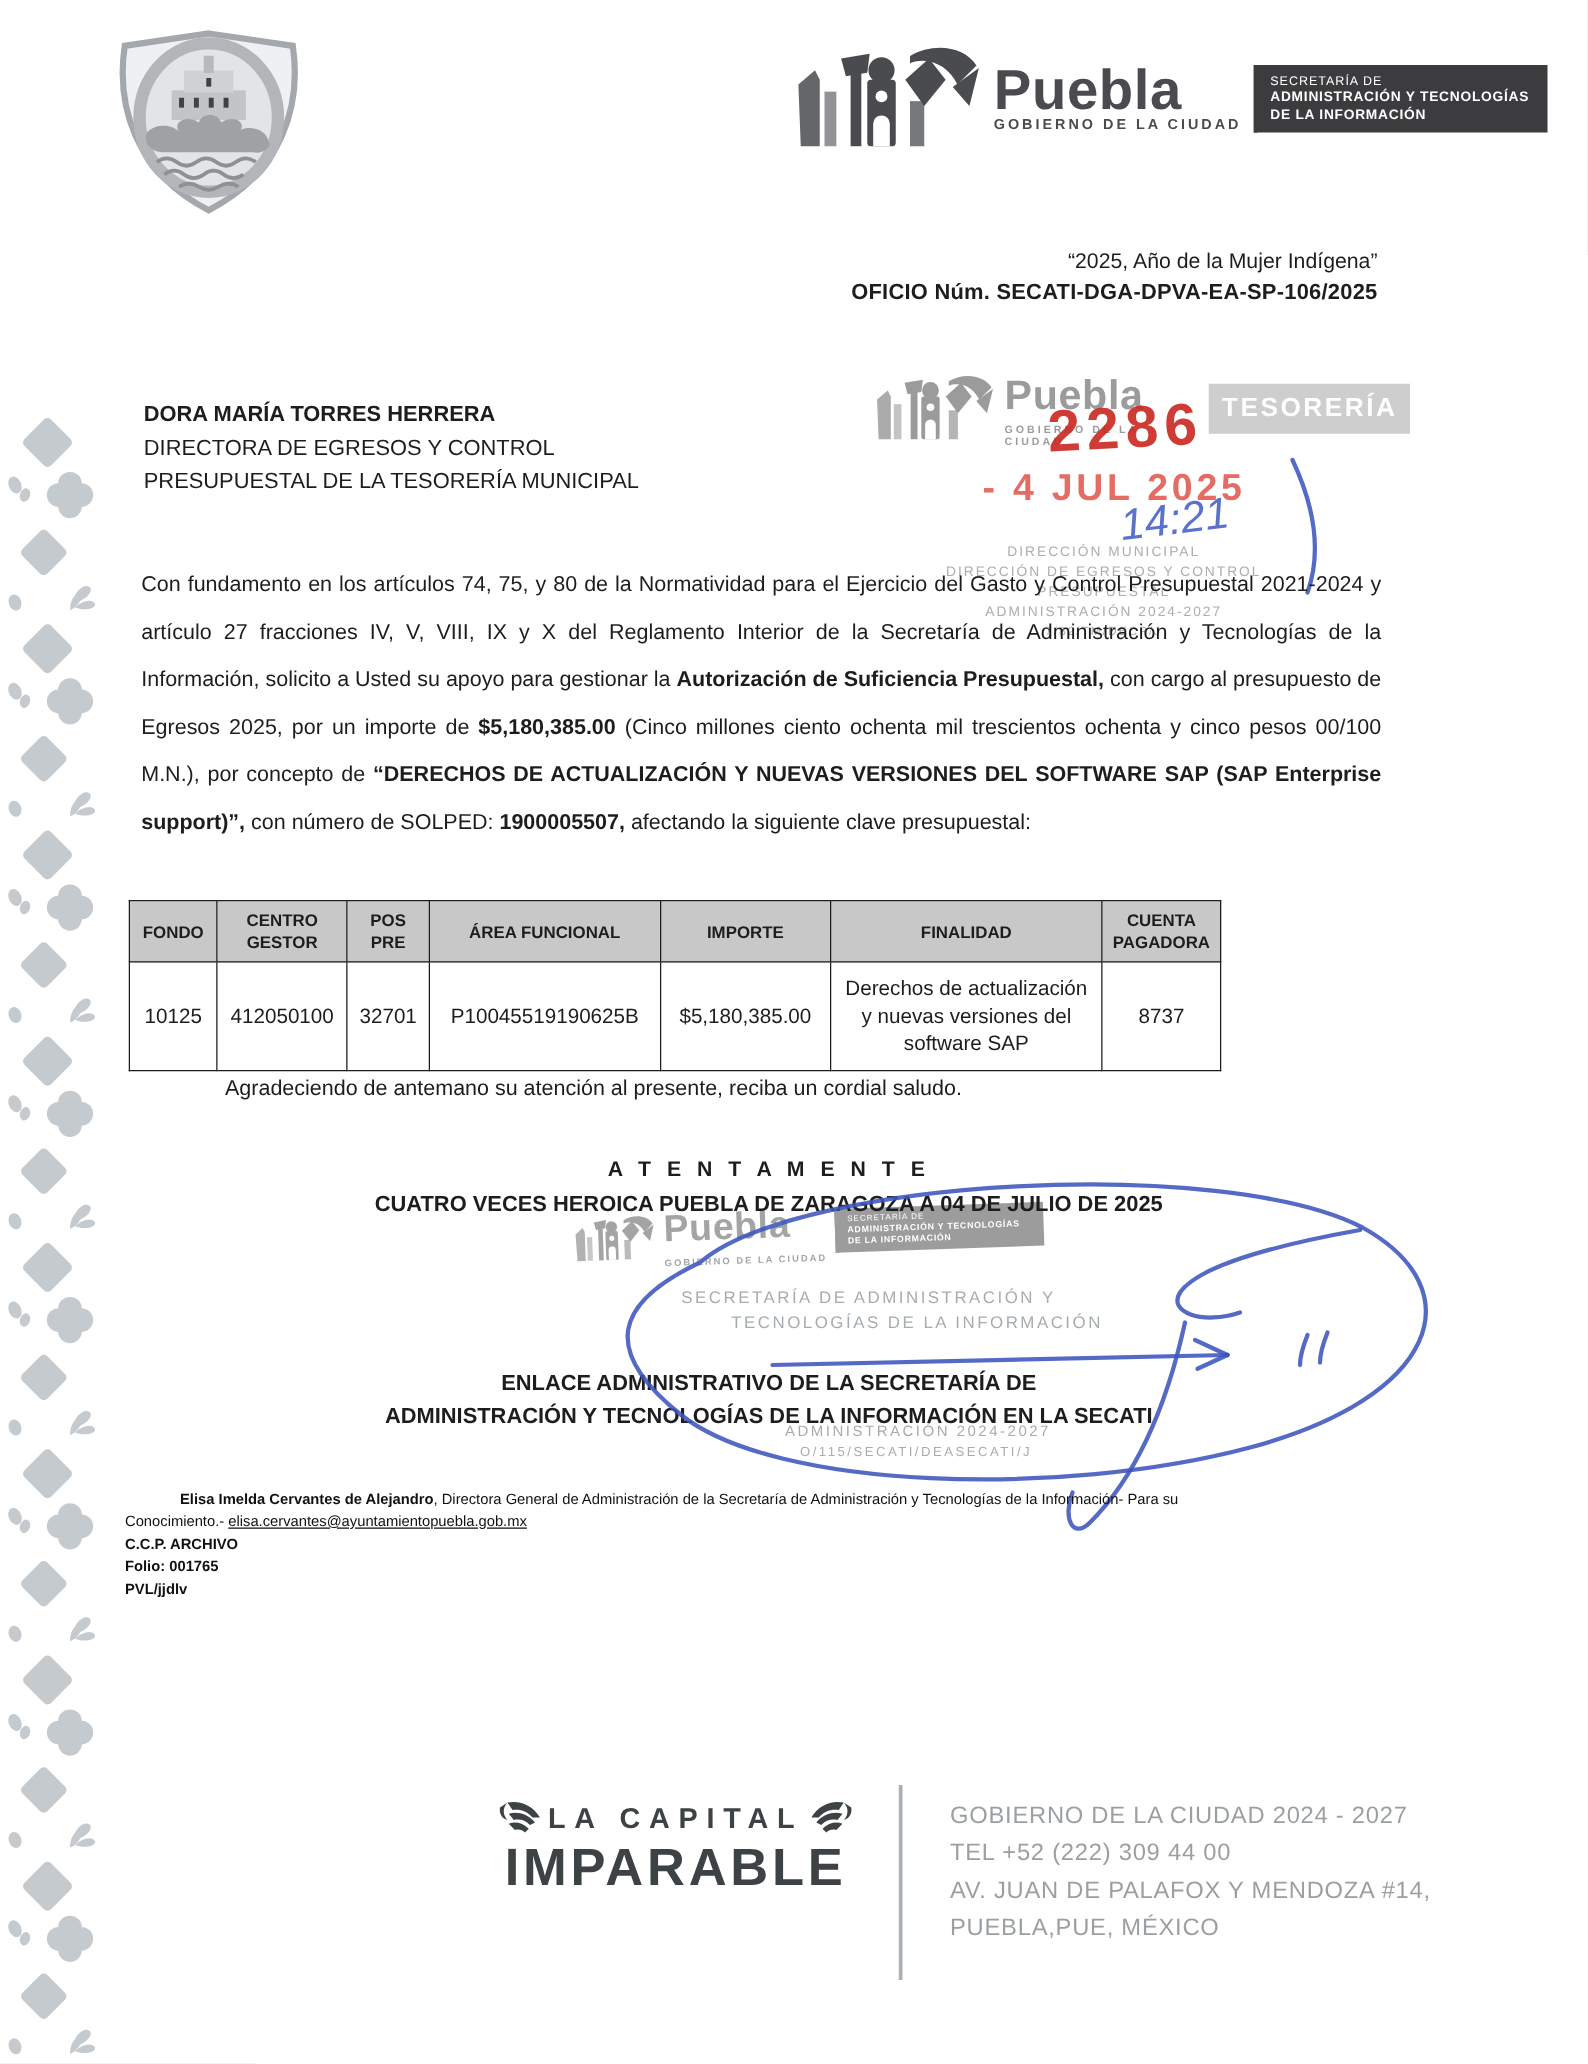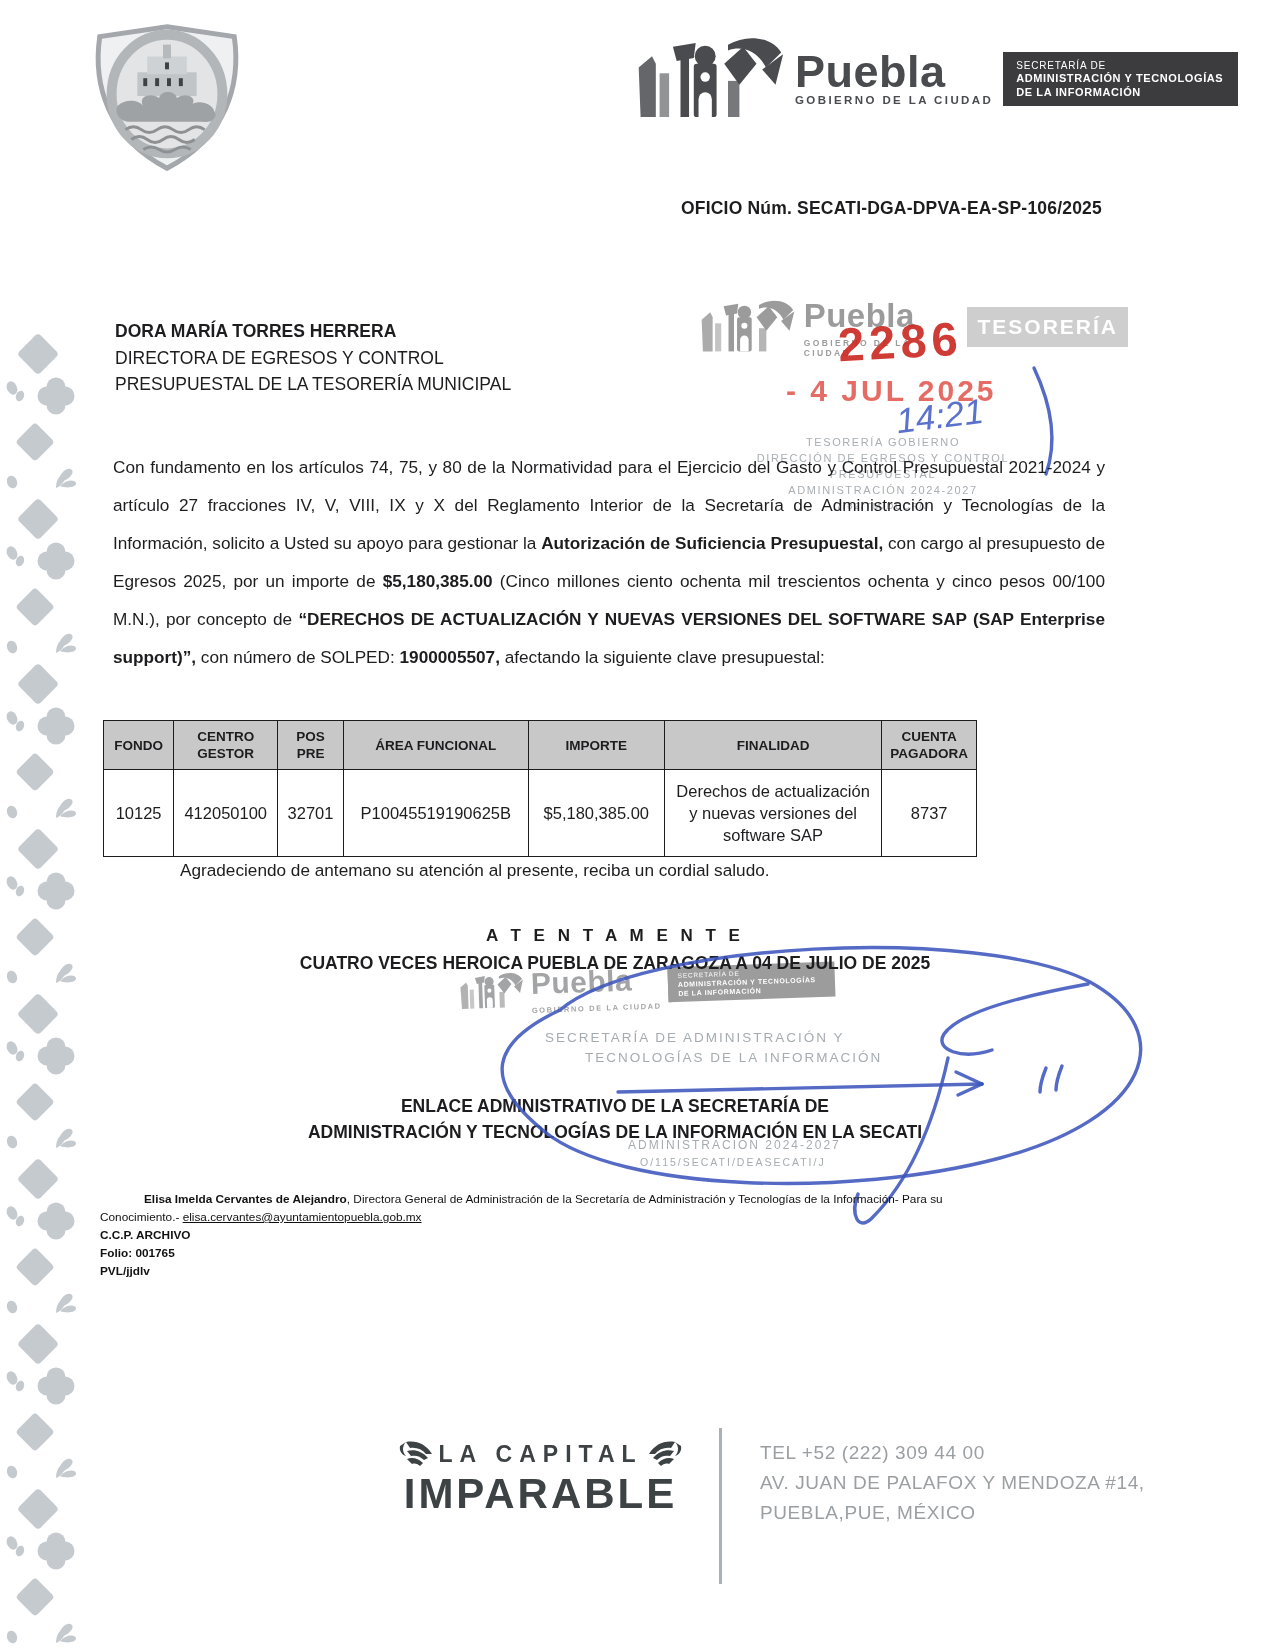--- a/index.html
+++ b/index.html
@@ -152,20 +152,21 @@
       <div class="tag">GOBIERNO DE LA CIUDAD</div>
     </div>
     <div class="secbox" style="width:210px">
       <div class="s1">SECRETARÍA DE</div>
       <div class="s2">ADMINISTRACIÓN Y TECNOLOGÍAS</div>
       <div class="s3">DE LA INFORMACIÓN</div>
     </div>
   </div>
 
   <div class="abs motto-wrap">
+    <div class="motto">“2025, Año de la Mujer Indígena”</div>
     <div class="oficio">OFICIO Núm. SECATI-DGA-DPVA-EA-SP-106/2025</div>
   </div>
 
   <div class="abs recipient">
     <div class="b">DORA MARÍA TORRES HERRERA</div>
     <div>DIRECTORA DE EGRESOS Y CONTROL</div>
     <div>PRESUPUESTAL DE LA TESORERÍA MUNICIPAL</div>
   </div>
 
   <div class="abs stamp1">
@@ -176,21 +177,21 @@
       <div>
         <div class="word" style="font-size:33px">Puebla</div>
         <div class="tag" style="font-size:8.5px">GOBIERNO DE LA CIUDAD</div>
       </div>
       <div class="tes-box">TESORERÍA</div>
     </div>
     <div class="abs folio-red" style="left:140px;top:18px">2286</div>
     <div class="abs date-red" style="left:88px;top:78px">- 4 JUL 2025</div>
     <div class="abs time-blue" style="left:198px;top:100px">14:21</div>
     <div class="abs stamp-lines" style="left:20px;top:138px;width:330px">
-      <div>TESORERÍA GOBIERNO</div>
+      <div>DIRECCIÓN MUNICIPAL</div>
       <div>DIRECCIÓN DE EGRESOS Y CONTROL</div>
       <div>PRESUPUESTAL</div>
       <div>ADMINISTRACIÓN 2024-2027</div>
       <div style="font-size:9.5px">7/82/TM/DECP/J</div>
     </div>
   </div>
 
   <svg class="abs" style="left:0;top:0;pointer-events:none" width="1270" height="1651" viewBox="0 0 1270 1651">
     <path class="pen" d="M1034,368 C1050,402 1058,440 1046,474"></path>
   </svg>
@@ -288,18 +289,19 @@
         </svg>
       <span>LA CAPITAL</span>
       <svg width="34" height="28" viewBox="0 0 34 28">
           <use href="#wing"></use>
         </svg>
     </div>
     <div class="f-l2">IMPARABLE</div>
   </div>
   <div class="abs f-div"></div>
   <div class="abs f-info">
+    <div>GOBIERNO DE LA CIUDAD 2024 - 2027</div>
     <div>TEL +52 (222) 309 44 00</div>
     <div>AV. JUAN DE PALAFOX Y MENDOZA #14,</div>
     <div>PUEBLA,PUE, MÉXICO</div>
   </div>
 
 </div>
 
 </body></html>

